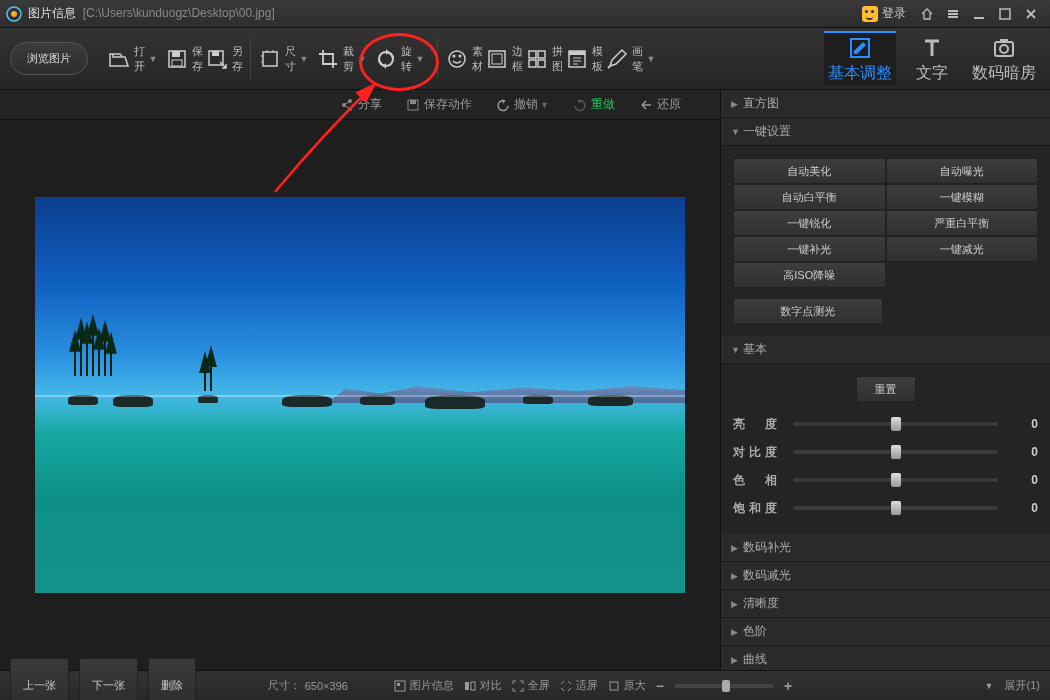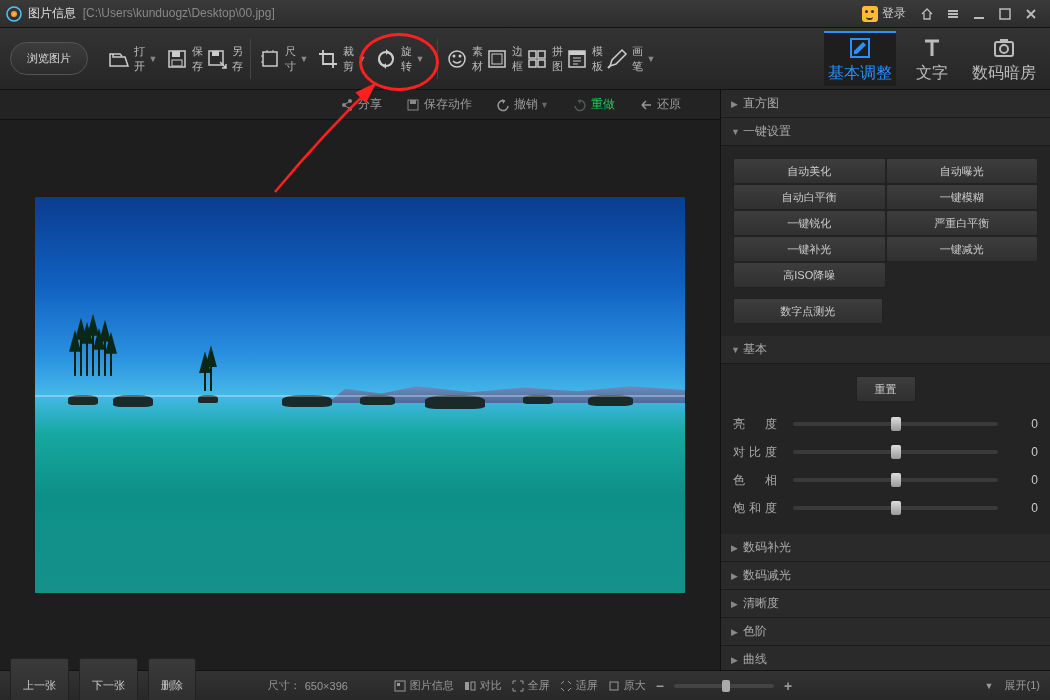--- a/index.html
+++ b/index.html
@@ -54,21 +54,21 @@
 .rpanel { position:absolute; top:90px; right:0; bottom:30px; width:330px; background:#242424; border-left:1px solid #111; overflow-y:auto; }
 .rpanel::-webkit-scrollbar { width:12px; }
 .rpanel::-webkit-scrollbar-track { background:#1a1a1a; }
 .rpanel::-webkit-scrollbar-thumb { background:#444; }
 .section-hdr { height:28px; display:flex; align-items:center; padding:0 10px; color:#aaa; cursor:pointer; background:#2a2a2a; border-bottom:1px solid #1a1a1a; font-size:12px; }
 .section-hdr .arr { width:12px; font-size:9px; color:#888; }
 .section-body { padding:12px; }
 .btn-grid { display:grid; grid-template-columns:repeat(2,1fr); margin-bottom:10px; }
 .btn-grid2 { display:grid; grid-template-columns:1fr 1fr; gap:6px; }
 .pbtn { background:linear-gradient(#3d3d3d,#303030); border:1px solid #222; color:#ccc; height:26px; font-size:11px; cursor:pointer; border-radius:2px; }
-.slider-row { display:flex; align-items:center; gap:10px; height:28px; }
+.slider-row { display:flex; align-items:center; gap:10px; height:28px;font-weight:bold; }
 .slider-row .sl-lbl { width:50px; color:#aaa; font-size:12px; letter-spacing:4px; }
 .slider-row .sl-track { flex:1; height:4px; background:#3a3a3a; border-radius:2px; position:relative; cursor:pointer; }
 .slider-row .sl-thumb { position:absolute; top:-5px; width:10px; height:14px; background:linear-gradient(#ddd,#999); border-radius:2px; left:50%; transform:translateX(-50%); }
 .slider-row .sl-val { width:30px; text-align:right; color:#ccc; font-size:12px; }
 .reset-row { display:flex; justify-content:center; margin-bottom:8px; }
 
 
 .bbar { position:absolute; bottom:0; left:0; right:0; height:30px; background:linear-gradient(#333,#282828); display:flex; align-items:center; padding:0 10px; gap:10px; border-top:1px solid #111; }
 .bbtn { background:linear-gradient(#3a3a3a,#2c2c2c); border:1px solid #222; color:#ccc; padding:19px 12px; font-size:11px; cursor:pointer; border-radius:2px; }
 .binfo { color:#999; font-size:11px; display:flex; align-items:center; gap:4px; cursor:pointer; }

